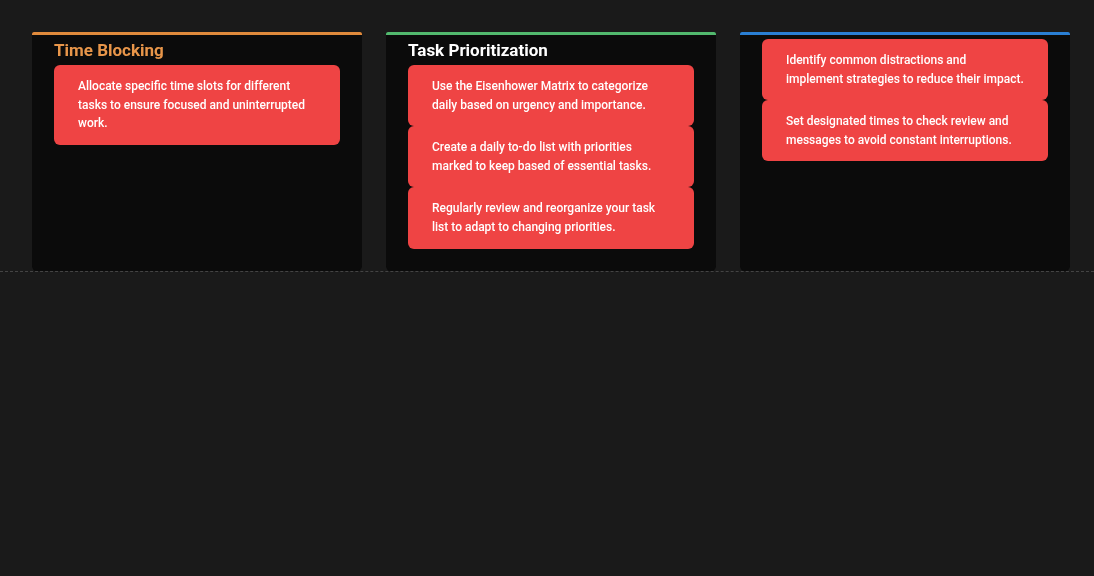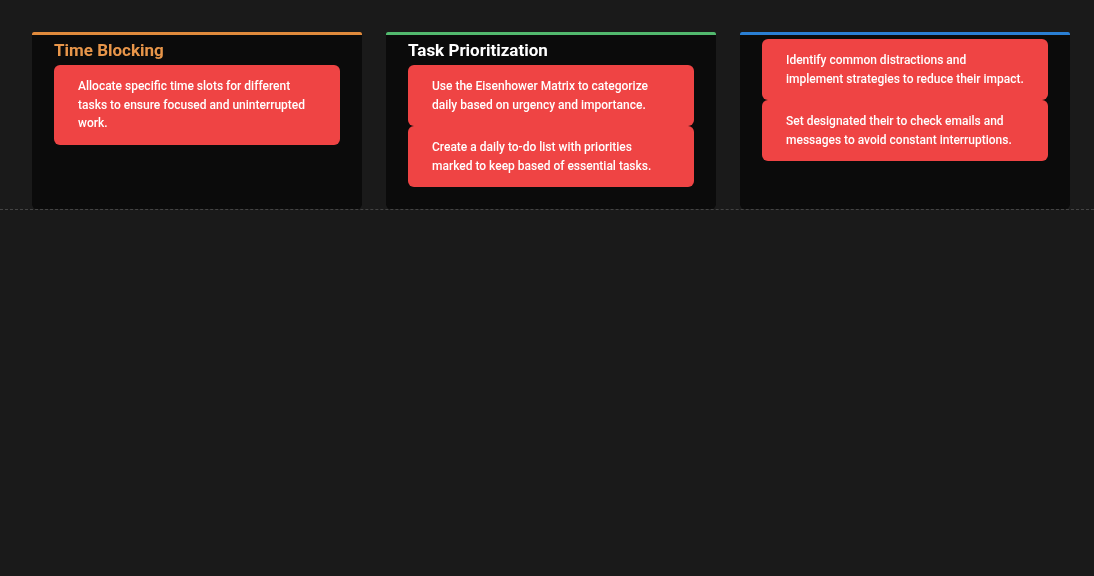--- a/index.html
+++ b/index.html
@@ -59,21 +59,22 @@
     <div class="accent" style="background:#e08a3c"></div>
     <h2 style="color:#e8964a">Time Blocking</h2>
     <div class="tip">Allocate specific time slots for different tasks to ensure focused and uninterrupted work.</div>
   </div>
 
   <div class="card">
     <div class="accent" style="background:#52b96e"></div>
     <h2 style="color:#ffffff">Task Prioritization</h2>
     <div class="tip">Use the Eisenhower Matrix to categorize daily based on urgency and importance.</div>
     <div class="tip">Create a daily to-do list with priorities marked to keep based of essential tasks.</div>
+    <div class="tip">Regularly review and reorganize your task list to adapt to changing priorities.</div>
   </div>
 
   <div class="card">
     <div class="accent" style="background:#2a7fd4"></div>
     <div class="tip">Identify common distractions and implement strategies to reduce their impact.</div>
-    <div class="tip">Set designated their to check emails and messages to avoid constant interruptions.</div>
+    <div class="tip">Set designated times to check review and messages to avoid constant interruptions.</div>
   </div>
 
 </div>
 
 </body></html>

